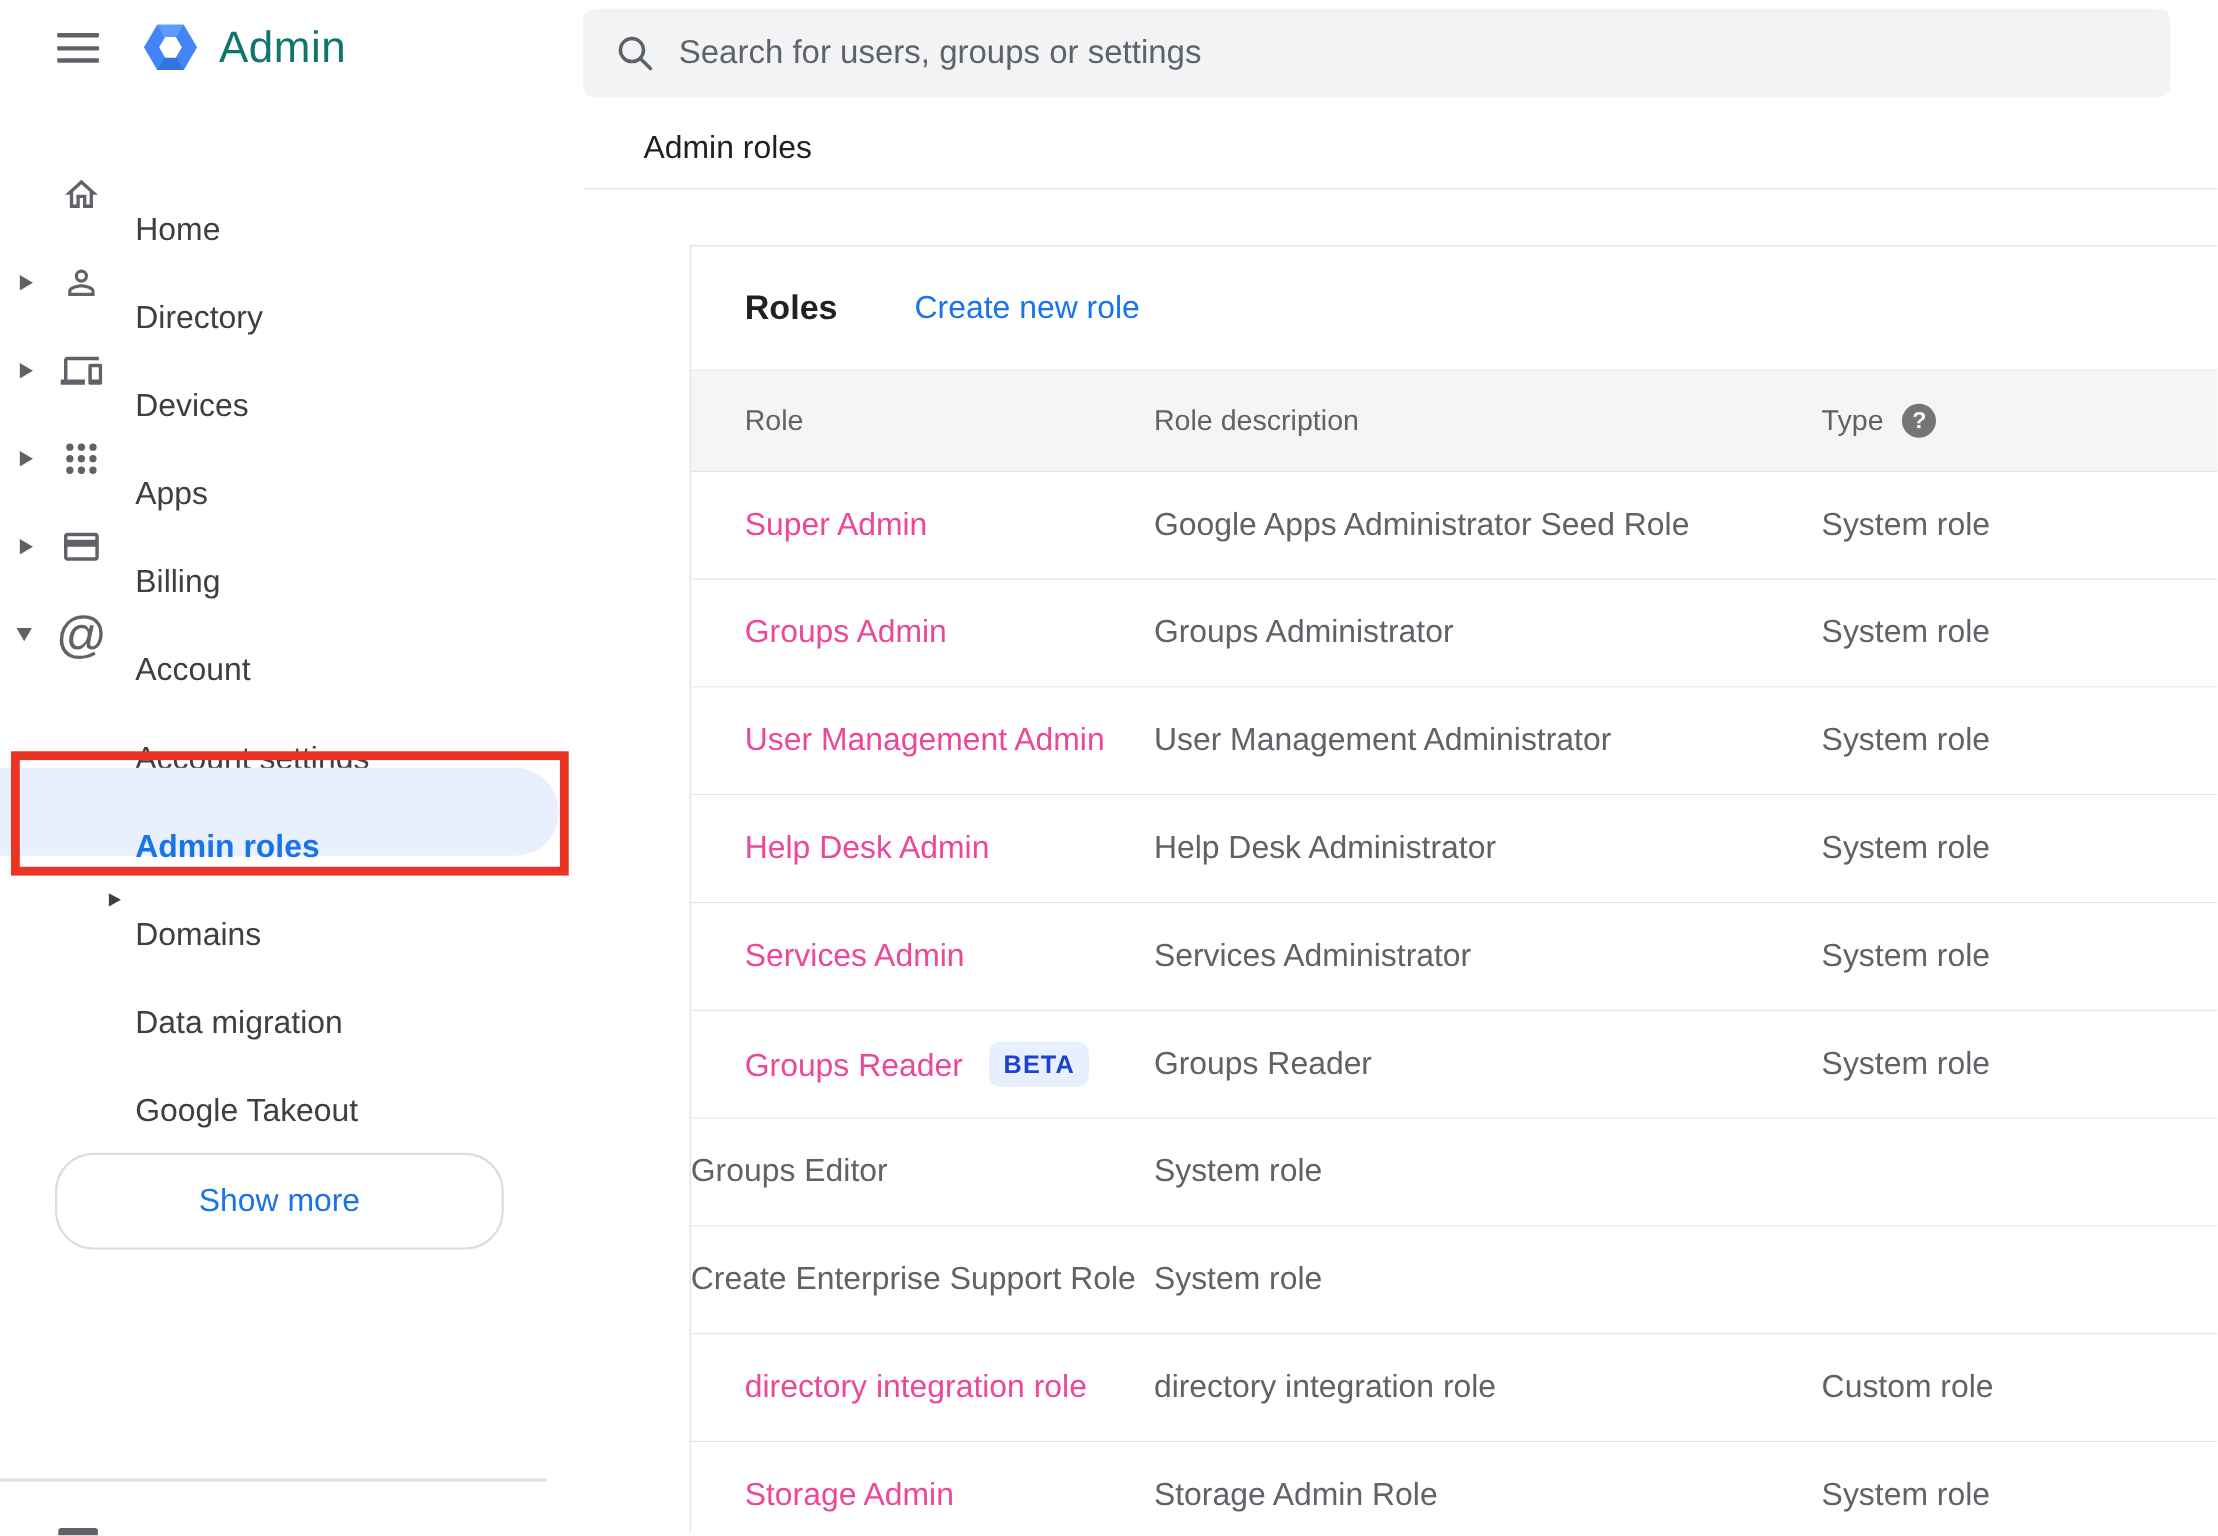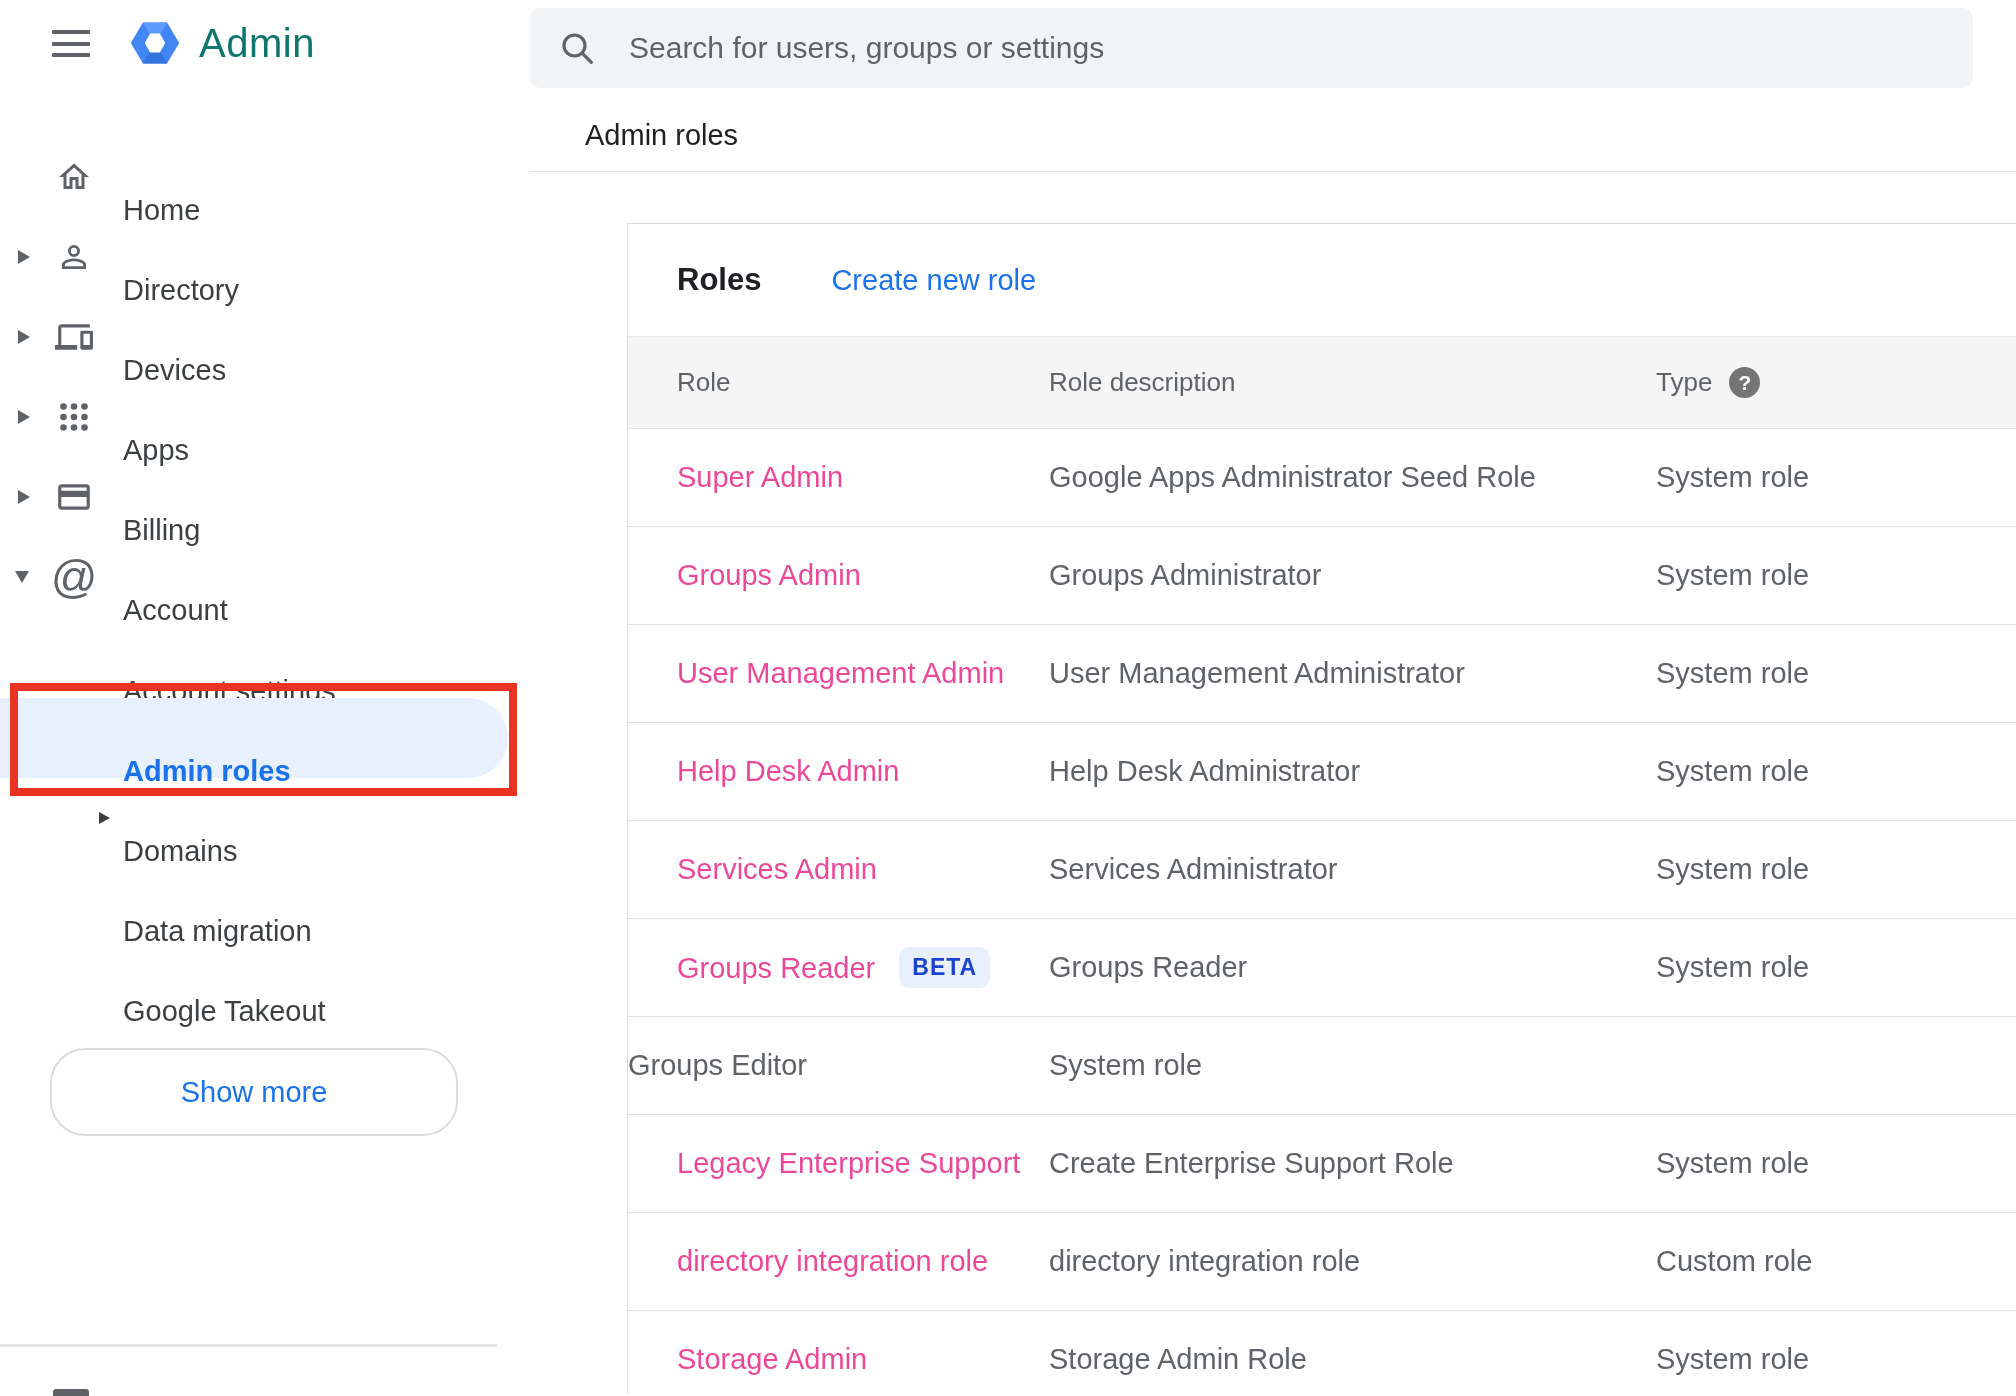--- a/index.html
+++ b/index.html
@@ -23,21 +23,21 @@
   .tri-sub{position:absolute;left:99px;top:50%;transform:translateY(-50%);width:0;height:0;border-left:11px solid #3c4043;border-top:6px solid transparent;border-bottom:6px solid transparent;}
   .at-glyph{font-size:46px;color:#5f6368;line-height:1;}
   .sub-selected{position:absolute;top:698px;left:0;width:508px;height:80px;background:#e8f0fe;border-radius:0 40px 40px 0;cursor:pointer;}
   .sub-selected .nav-label{color:#1a73e8;font-weight:bold;}
   .red-box{position:absolute;left:10px;top:683px;width:507px;height:113px;border:8px solid #ea3323;box-sizing:border-box;z-index:6;pointer-events:none;}
   .show-more{position:absolute;left:50px;top:1048px;width:408px;height:88px;border:2px solid #dadce0;border-radius:35px;background:#fff;display:flex;align-items:center;justify-content:center;font-size:29px;color:#1a73e8;cursor:pointer;box-sizing:border-box;}
   .side-divider{position:absolute;left:0;top:1344px;width:497px;height:3px;background:#e3e3e3;}
   .partial-icon{position:absolute;left:53px;top:1389px;width:36px;height:7px;background:#5f6368;border-radius:3px 3px 0 0;}
   
   .search-bar{position:absolute;left:530px;top:8px;width:1443px;height:80px;background:#f1f3f4;border-radius:10px;display:flex;align-items:center;padding-left:27px;box-sizing:border-box;}
-  .search-input{border:none;background:transparent;outline:none;margin-left:30px;width:1300px;font-size:30px;color:#0f766e;font-family:"Liberation Sans","DejaVu Sans",sans-serif;}
+  .search-input{border:none;background:transparent;outline:none;margin-left:18px;width:1300px;font-size:30px;color:#0f766e;font-family:"Liberation Sans","DejaVu Sans",sans-serif;}
   .search-input::placeholder{color:#5f6368;opacity:1;}
   .breadcrumb{position:absolute;left:585px;top:119px;font-size:29px;color:#202124;}
   .top-divider{position:absolute;left:530px;top:171px;width:1486px;height:1px;background:#e0e0e0;}
   
   .card{position:absolute;left:627px;top:223px;width:1389px;height:1170px;border-top:1px solid #dadce0;border-left:1px solid #dadce0;box-sizing:border-box;overflow:hidden;background:#fff;}
   .card-header{height:112px;display:flex;align-items:center;padding-left:49px;}
   .card-title{font-size:31px;font-weight:bold;color:#202124;}
   .create-link{margin-left:70px;font-size:29px;color:#1a73e8;text-decoration:none;cursor:pointer;}
   .grid-cols{display:grid;grid-template-columns:421px 607px 1fr;align-items:center;}
   .cell1{padding-left:49px;}
@@ -223,21 +223,20 @@
       <div class="trow grid-cols">
         <div class="cell1"><a class="role-link">Groups Reader</a><span class="beta">BETA</span></div>
         <div class="cell-desc">Groups Reader</div>
         <div class="cell-type">System role</div>
       </div>
       <div class="trow grid-cols">
         <div class="cell-desc">Groups Editor</div>
         <div class="cell-type">System role</div>
       </div>
       <div class="trow grid-cols">
-        <div class="cell1"><a class="role-link">Legacy Enterprise Support</a></div>
         <div class="cell-desc">Create Enterprise Support Role</div>
         <div class="cell-type">System role</div>
       </div>
       <div class="trow grid-cols">
         <div class="cell1"><a class="role-link">directory integration role</a></div>
         <div class="cell-desc">directory integration role</div>
         <div class="cell-type">Custom role</div>
       </div>
       <div class="trow grid-cols">
         <div class="cell1"><a class="role-link">Storage Admin</a></div>

